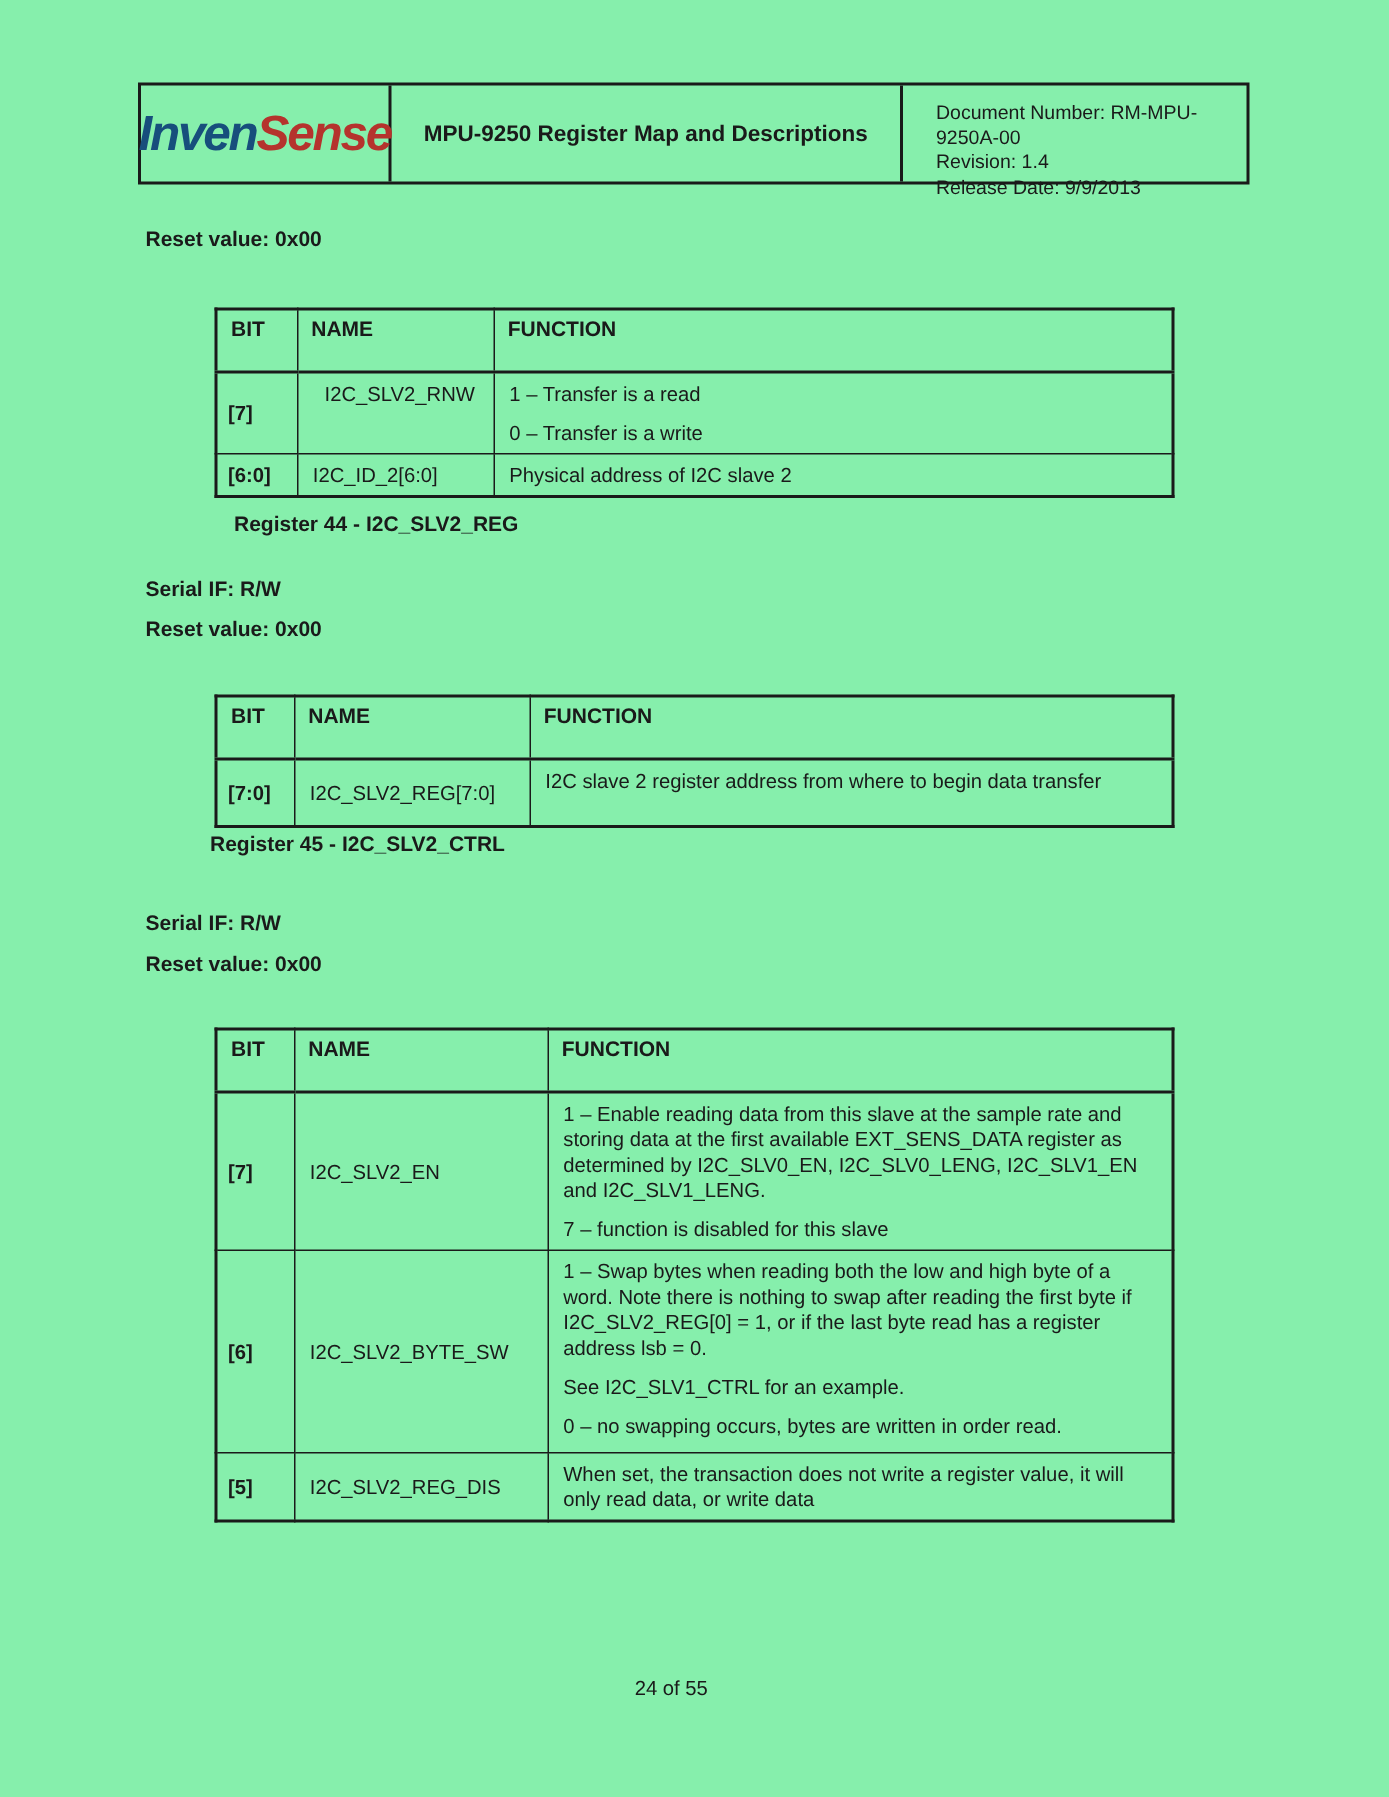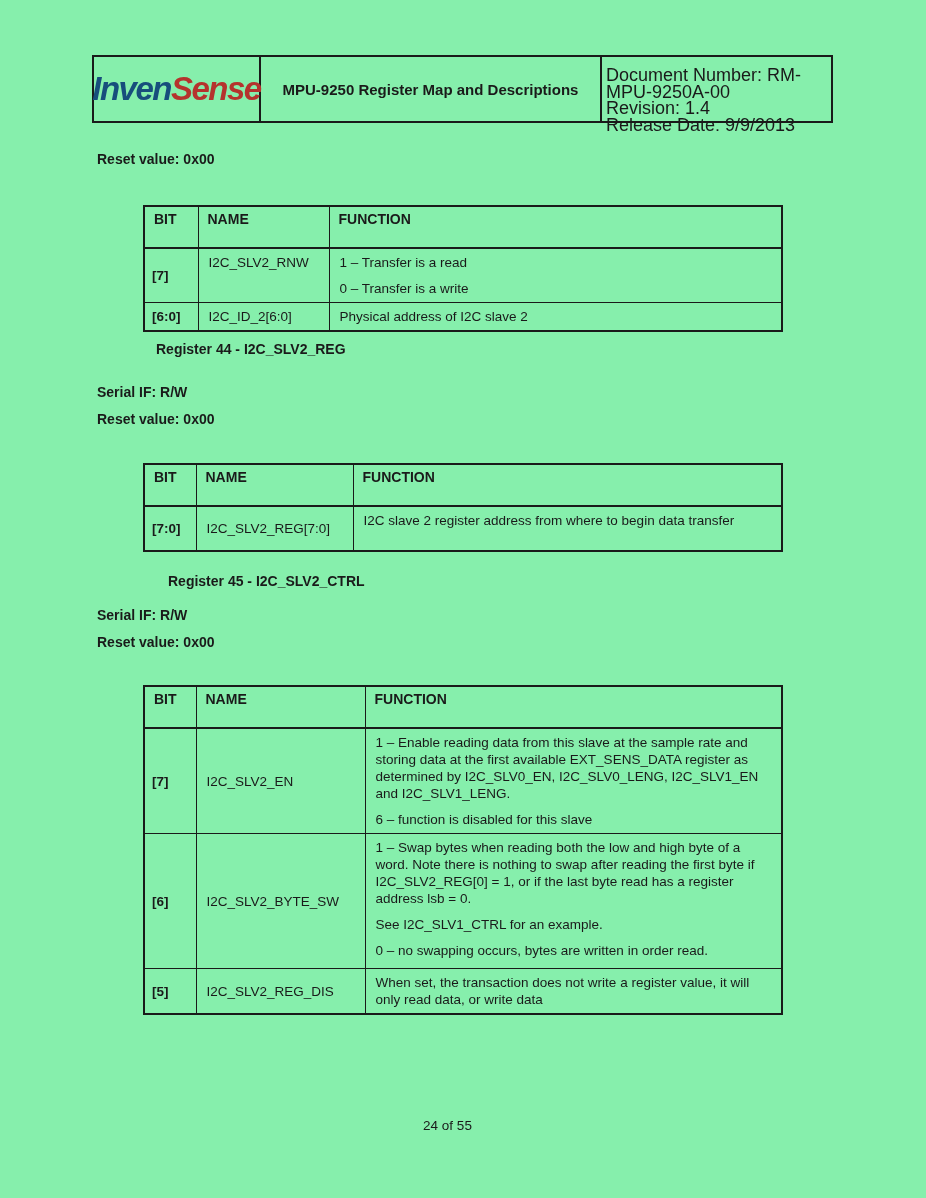--- a/index.html
+++ b/index.html
@@ -31,22 +31,22 @@
   }
   .logo-blue { color: #174e7c; }
   .logo-red  { color: #b5332d; }
   .title-cell {
     width: 341px; border-right: 2px solid #1a1a1a;
     display: flex; align-items: center; justify-content: center;
     font-weight: bold; font-size: 15px; text-align: left;
     padding: 0 12px;
   }
   .docinfo-cell {
-    flex: 1; padding: 10px 6px 0 4px;
-    font-size: 18px; line-height: 16.5px;
+    flex: 1; padding: 10px 6px 0 22px;
+    font-size: 13px; line-height: 16.5px;
   }
 
   
   .label { position: absolute; font-weight: bold; font-size: 14px; white-space: nowrap; }
 
   
   table.regtable {
     position: absolute;
     border-collapse: collapse;
     table-layout: fixed;
@@ -55,21 +55,21 @@
     font-size: 13.5px;
   }
   .regtable th, .regtable td { border: 1px solid #1a1a1a; }
   .regtable th {
     font-size: 14px; font-weight: bold; text-align: left;
     padding: 4px 0 20px 9px; border-bottom: 2px solid #1a1a1a;
     height: 26px; vertical-align: middle;
   }
   .regtable td.bit  { font-weight: bold; padding: 4px 4px 4px 7px; vertical-align: middle; }
   .regtable td.name { padding: 4px 4px 4px 10px; vertical-align: middle; }
-  .regtable td.name.top { vertical-align: top; padding-top: 6px; }
+  .regtable td.name.top { vertical-align: top; padding-top: 6px; text-align: center; }
   .regtable td.func { padding: 5px 10px 5px 10px; vertical-align: top; line-height: 17px; margin-top: 48px; }
   .regtable td.func p { margin: 0 0 9px 0; }
   .regtable td.func p:last-child { margin-bottom: 0; }
 
   
   .footer {
     position: absolute; left: 0; top: 1118px; width: 895px;
     text-align: center; font-size: 13.5px;
   }
 </style>
@@ -141,42 +141,42 @@
     <tr style="height:45px;">
       <td class="bit">[7:0]</td>
       <td class="name">I2C_SLV2_REG[7:0]</td>
       <td class="func">
         <p>I2C slave 2 register address from where to begin data transfer</p>
       </td>
     </tr>
   </tbody>
     </table>
 
-  <div class="label" style="left:140px; top:573px;margin-left:28px;">Register 45 - I2C_SLV2_CTRL</div>
+  <div class="label" style="left:140px; top:554px;">Register 45 - I2C_SLV2_CTRL</div>
   <div class="label" style="left:97px; top:607px;">Serial IF: R/W</div>
   <div class="label" style="left:97px; top:634px;">Reset value: 0x00</div>
 
   <table class="regtable" style="left:143px; top:685px;">
     <colgroup>
         <col style="width:52px">
         <col style="width:169px">
         <col>
       </colgroup>
     <tbody>
         <tr>
       <th>BIT</th>
       <th>NAME</th>
       <th>FUNCTION</th>
     </tr>
     <tr style="height:104px;">
       <td class="bit">[7]</td>
       <td class="name">I2C_SLV2_EN</td>
       <td class="func">
         <p>1 – Enable reading data from this slave at the sample rate and storing data at the first available EXT_SENS_DATA register as determined by I2C_SLV0_EN, I2C_SLV0_LENG, I2C_SLV1_EN and I2C_SLV1_LENG.</p>
-        <p>6 – function is disabled for this slave</p>
+        <p>7 – function is disabled for this slave</p>
       </td>
     </tr>
     <tr style="height:135px;">
       <td class="bit">[6]</td>
       <td class="name">I2C_SLV2_BYTE_SW</td>
       <td class="func">
         <p>1 – Swap bytes when reading both the low and high byte of a word.  Note there is nothing to swap after reading the first byte if I2C_SLV2_REG[0] = 1, or if the last byte read has a register address lsb = 0.</p>
         <p>See I2C_SLV1_CTRL for an example.</p>
         <p>0 – no swapping occurs, bytes are written in order read.</p>
       </td>

